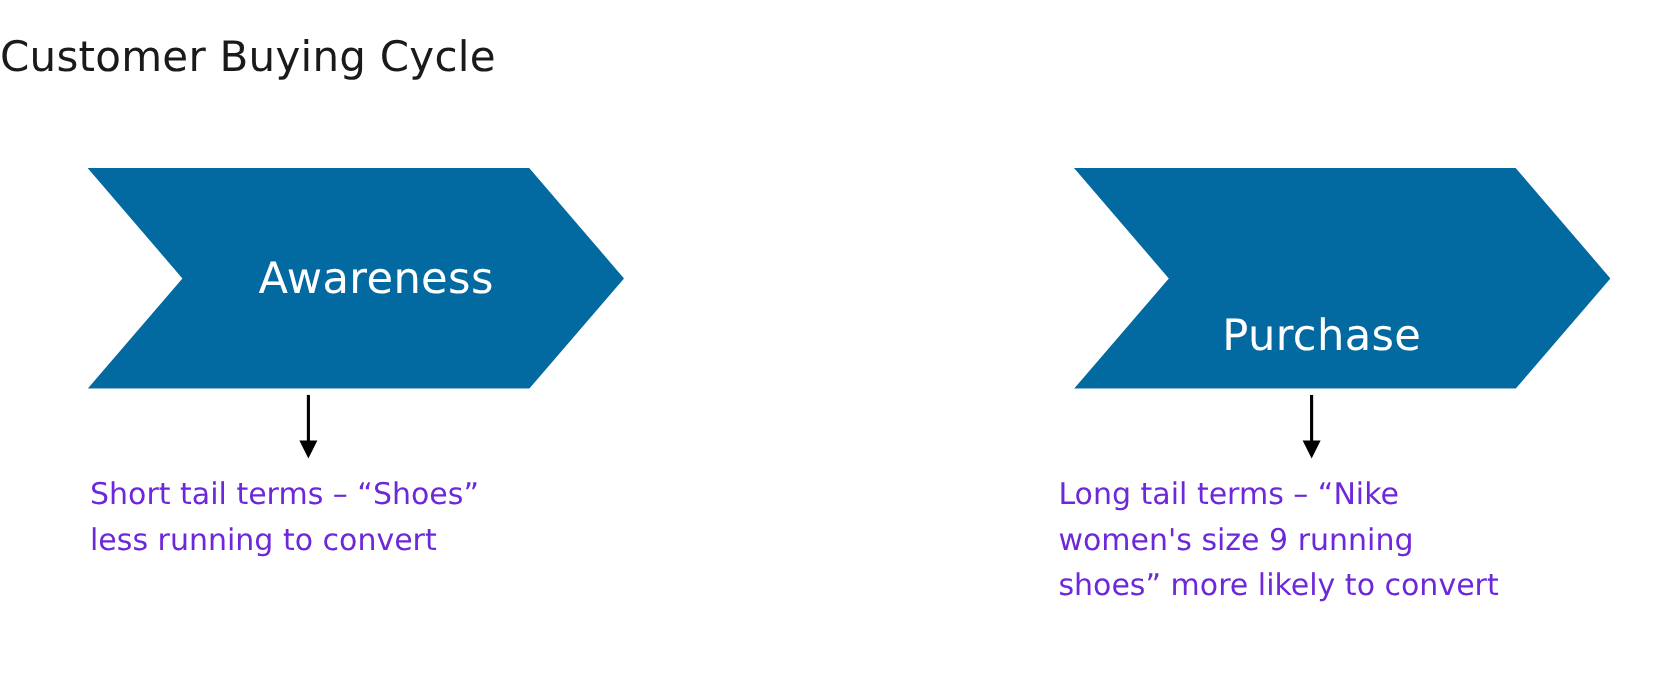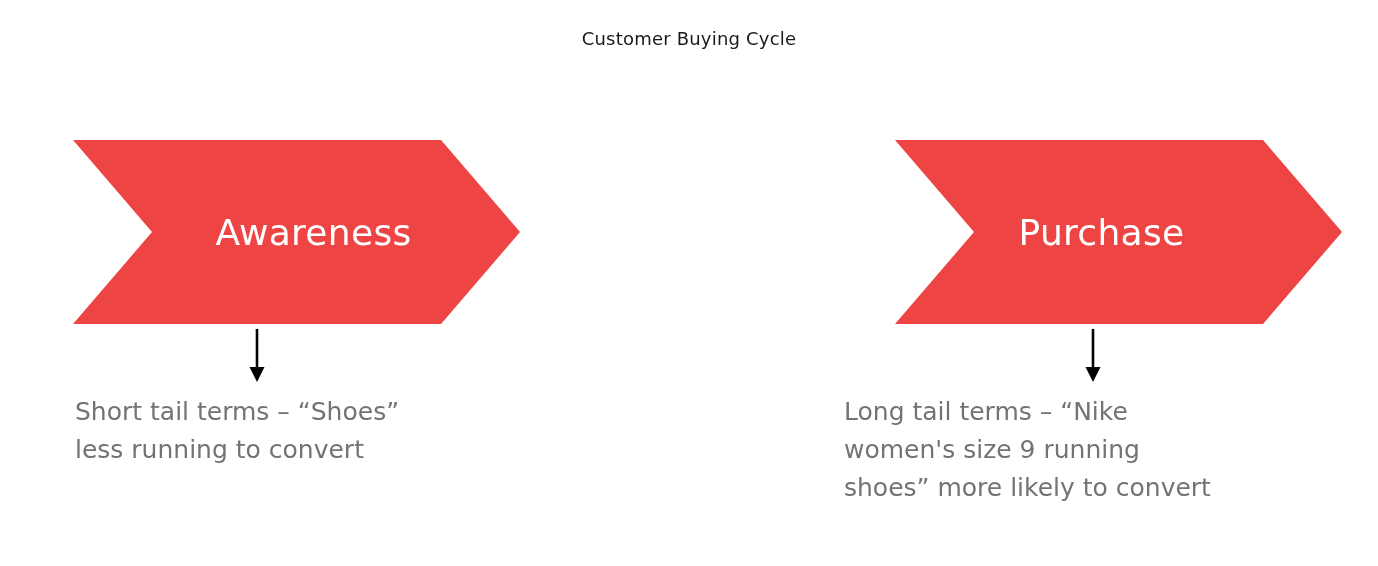--- a/index.html
+++ b/index.html
@@ -18,77 +18,76 @@
     width: 1378px;
     height: 566px;
   }
 
   
   #diagram-title {
     position: absolute;
     left: 0;
     top: 28px;
     width: 1378px;
-    text-align: center;
-    font-size: 18px;
+    font-size: 35px;
     color: #1a1a1a;
     font-family: "DejaVu Sans", sans-serif;
     letter-spacing: 0.2px;
     white-space: nowrap;
   }
 
   
   #chevron-band {
     position: absolute;
     left: 0;
     top: 140px;
     width: 1378px;
     height: 184px;
   }
   .chevron {
     position: absolute;
     top: 0;
     height: 184px;
-    background: #ef4444;
+    background: #0369a1;
   }
   .chevron-label {
     position: absolute;
     left: 0;
     top: 0;
     width: 100%;
     height: 100%;
     display: flex;
     align-items: center;
     justify-content: center;
     color: #ffffff;
     font-size: 36px;
     font-family: "DejaVu Sans", sans-serif;
     letter-spacing: 0.3px;
     white-space: nowrap;
     pointer-events: none;
   }
   
   .chevron-1 .chevron-label { padding-left: 34px; box-sizing: border-box; }
   .chevron-2 .chevron-label { padding-left: 22px; box-sizing: border-box; }
-  .chevron-3 .chevron-label { padding-right: 34px; box-sizing: border-box; }
+  .chevron-3 .chevron-label { padding-right: 34px; box-sizing: border-box; margin-top: 48px; }
 
   
   .connector-arrow {
     position: absolute;
     width: 26px;
     height: 54px;
   }
   .connector-arrow svg { display: block; }
 
   
   .caption {
     position: absolute;
     font-size: 25px;
     line-height: 38px;
-    color: #737373;
+    color: #6d28d9;
     font-family: "DejaVu Sans", sans-serif;
   }
   .caption-line { white-space: nowrap; }
 </style>
 </head>
 <body>
 
 <div id="canvas">
 
   <div id="diagram-title">Customer Buying Cycle</div>
@@ -120,19 +119,19 @@
       <line x1="13" y1="0" x2="13" y2="41" stroke="#000000" stroke-width="2.6"></line>
       <polygon points="13,53 5.5,38 20.5,38" fill="#000000"></polygon>
     </svg>
   </div>
 
   <div class="caption" style="left:75px; top:393px;">
     <div class="caption-line">Short tail terms – “Shoes”</div>
     <div class="caption-line">less running to convert</div>
   </div>
 
-  <div class="caption" style="left:844px; top:393px;">
+  <div class="caption" style="left:882px; top:393px;">
     <div class="caption-line">Long tail terms – “Nike</div>
     <div class="caption-line">women's size 9 running</div>
     <div class="caption-line">shoes” more likely to convert</div>
   </div>
 
 </div>
 
 </body></html>

